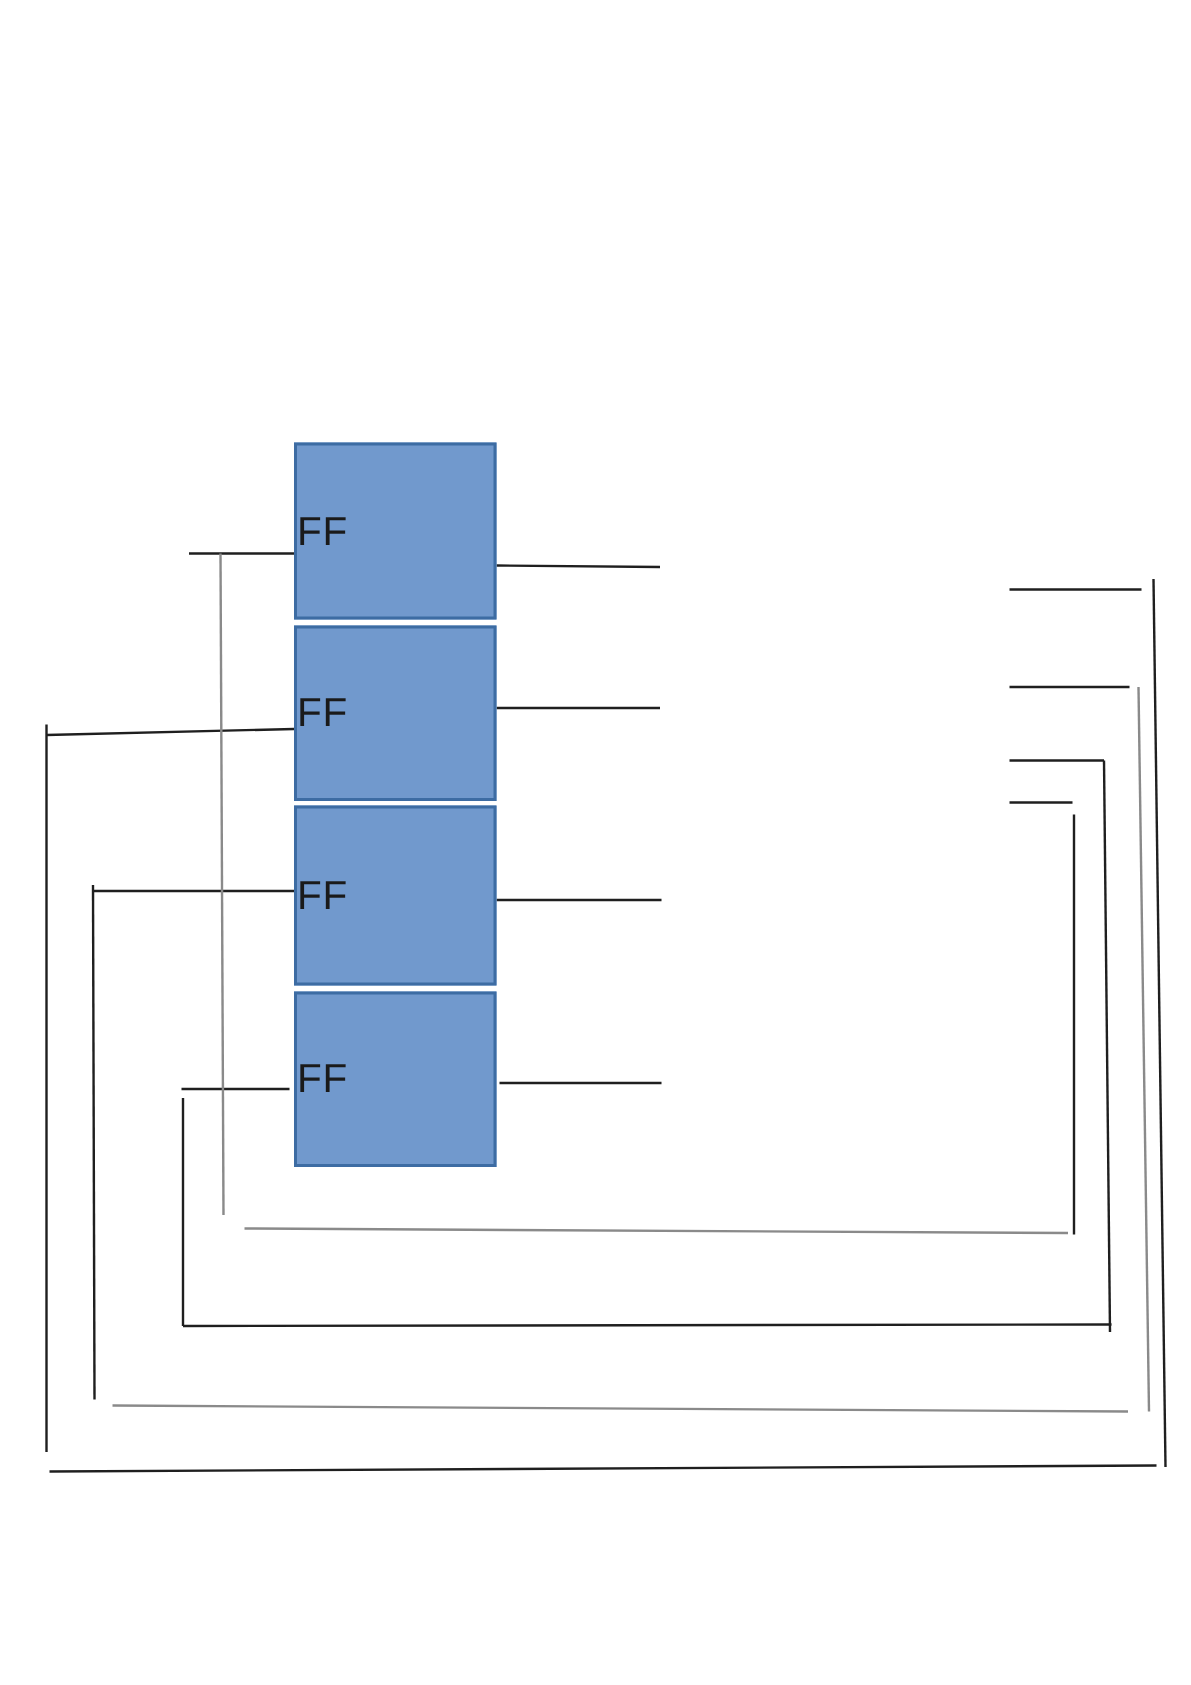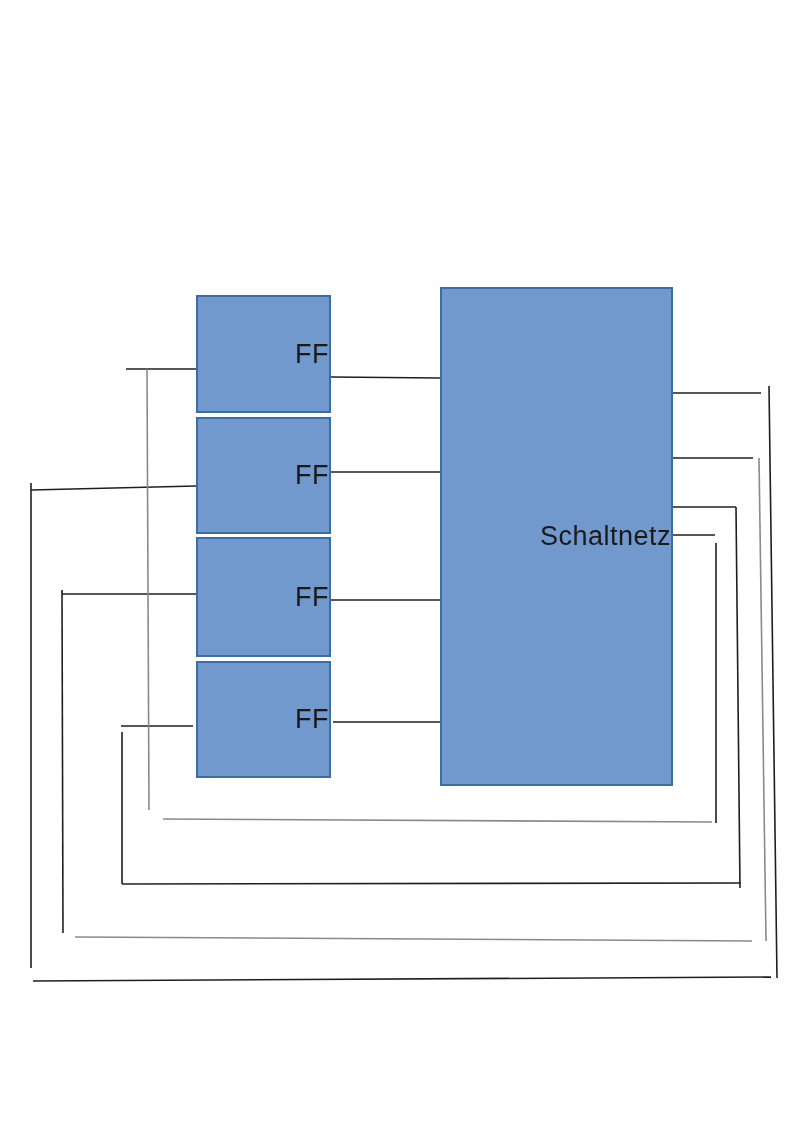--- a/index.html
+++ b/index.html
@@ -27,21 +27,21 @@
   .wires line{stroke-width:1.6px;fill:none;}
   .wires line.wb{stroke:var(--wire-black);}
   .wires line.wg{stroke:var(--wire-gray);}
   .node{
     position:absolute;
     box-sizing:border-box;
     background:var(--box-fill);
     border:2px solid var(--box-border);
     display:flex;
     align-items:center;
-    justify-content:flex-end;
+    justify-content:flex-start;
     color:var(--text);
     font-size:27px;
     line-height:1;
     letter-spacing:0.5px;
   }
   .ff1{left:196px;top:295px;width:135px;height:118px;}
   .ff2{left:196px;top:417px;width:135px;height:117px;}
   .ff3{left:196px;top:537px;width:135px;height:120px;}
   .ff4{left:196px;top:661px;width:135px;height:117px;}
   .sn {left:440px;top:287px;width:233px;height:499px;}
@@ -90,18 +90,15 @@
     </div>
     <div class="node ff2">
       <span>FF</span>
     </div>
     <div class="node ff3">
       <span>FF</span>
     </div>
     <div class="node ff4">
       <span>FF</span>
     </div>
-    <div class="node sn">
-      <span>Schaltnetz</span>
-    </div>
 
   </div>
 </div>
 
 </body></html>

